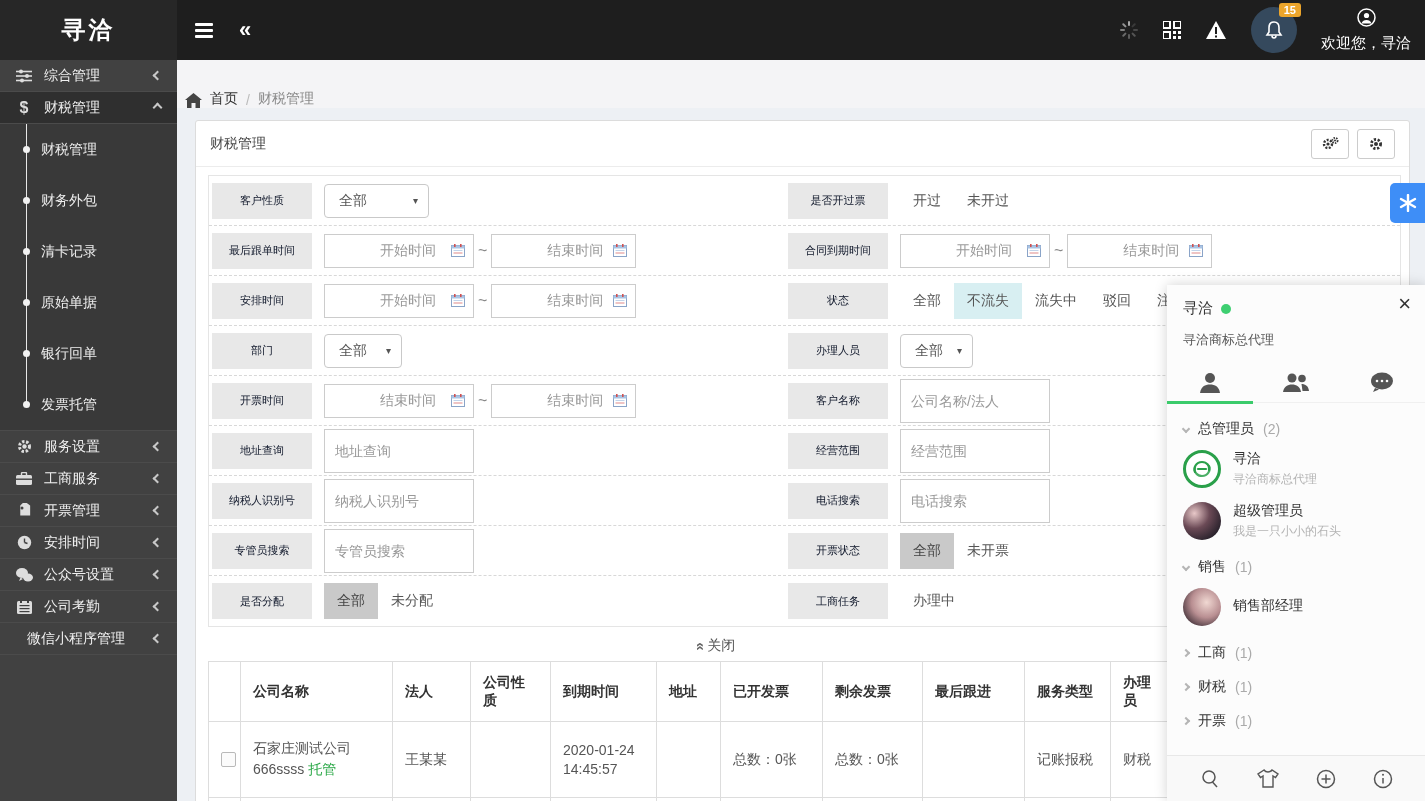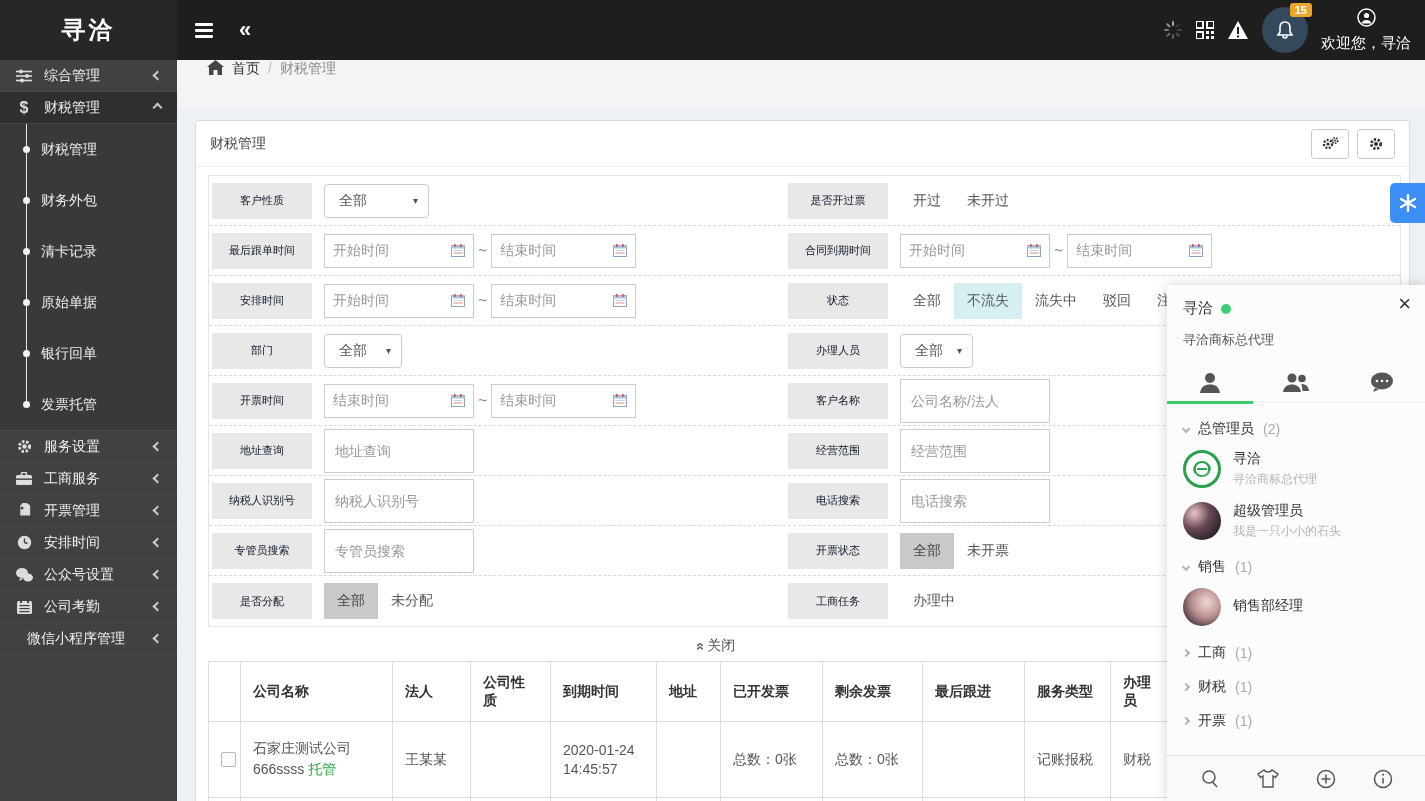--- a/index.html
+++ b/index.html
@@ -6,21 +6,21 @@
   html,body { width:1425px; height:801px; overflow:hidden; font-family:"Liberation Sans", sans-serif; background:#edf0f4; }
   .app { position:relative; width:1425px; height:801px; }
 
   
   .topbar { position:absolute; left:0; top:0; width:1425px; height:60px; background:#1e1e1e; display:flex; align-items:center; z-index:30; }
   .logo-area { width:177px; height:60px; background:#272727; color:#fff; font-size:24px; font-weight:bold; letter-spacing:3px; display:flex; align-items:center; justify-content:center; }
   .tb-left { display:flex; align-items:center; gap:26px; margin-left:18px; }
   .hamburger { display:flex; flex-direction:column; gap:3px; cursor:pointer; }
   .hamburger span { width:18px; height:3px; background:#fff; border-radius:1px; }
   .collapse-arrows { color:#fff; font-size:22px; font-weight:bold; line-height:1; cursor:pointer; }
-  .tb-right { position:absolute; right:14px; top:0; height:60px; display:flex; align-items:center; gap:13px; }
+  .tb-right { position:absolute; right:14px; top:0; height:60px; display:flex; align-items:center; gap:24px; }
   .tb-icon { display:flex; align-items:center; justify-content:center; }
   .bell-wrap { width:46px; height:46px; border-radius:50%; background:#35495d; display:flex; align-items:center; justify-content:center; position:relative; }
   .bell-badge { position:absolute; top:-4px; right:-4px; background:#eca52b; color:#fff; font-size:11px; font-weight:bold; padding:1px 5px; border-radius:3px; }
   .welcome { display:flex; align-items:center; gap:7px; color:#fff; font-size:15px;flex-direction:column; }
 
   
   .sidebar { position:absolute; left:0; top:60px; width:177px; height:741px; background:#414141; z-index:20; }
   .side-item { height:32px; display:flex; align-items:center; padding-left:14px; color:#f0f0f0; font-size:14px; border-bottom:1px solid #4b4b4b; cursor:pointer; position:relative; }
   .side-item .s-icon { width:20px; display:flex; justify-content:center; color:#ddd; font-size:15px; }
   .side-item .s-label { margin-left:10px; }
@@ -31,42 +31,42 @@
   .chev-down  { transform:rotate(225deg); }
   .chev-right { transform:rotate(135deg); }
   .side-item .chev { position:absolute; right:16px; }
   .submenu { background:#393939; position:relative; border-bottom:1px solid #4b4b4b; }
   .submenu .treeline { position:absolute; left:26px; top:0; bottom:24px; width:1px; background:#e8e8e8; }
   .sub-item { height:51px; display:flex; align-items:center; padding-left:41px; color:#eee; font-size:14px; position:relative; cursor:pointer; }
   .sub-item .dot { position:absolute; left:23px; width:7px; height:7px; border-radius:50%; background:#f2f2f2; }
 
   
   .main { position:absolute; left:177px; top:60px; width:1248px; height:741px; background:#edf0f4; }
-  .breadcrumb { height:48px; display:flex; align-items:flex-start; padding-left:30px; background:#f4f4f6; font-size:14px; color:#333; gap:8px; }
+  .breadcrumb { height:48px; display:flex; align-items:flex-end; padding-left:8px; background:#f4f4f6; font-size:14px; color:#333; gap:8px; }
   .breadcrumb .sep { color:#bbb; }
   .breadcrumb .cur { color:#888; }
 
   .panel { position:absolute; left:18px; top:60px; width:1215px; height:760px; background:#fff; border:1px solid #dcdcdc; border-radius:3px; }
   .panel-header { height:46px; border-bottom:1px solid #ececec; display:flex; align-items:center; padding:0 14px; }
   .panel-title { font-size:14px; color:#444; }
   .panel-tools { margin-left:auto; display:flex; gap:8px; }
   .tool-btn { width:38px; height:30px; background:#fff; border:1px solid #ccc; border-radius:3px; display:flex; align-items:center; justify-content:center; cursor:pointer; color:#333; }
 
   .filter-box { margin:8px 8px 0 12px; border:1px solid #e5e5e5; }
   .frow { display:flex; align-items:center; min-height:50px; border-bottom:1px dashed #d8d8d8; }
   .frow:last-child { border-bottom:none; }
   .fhalf { display:flex; align-items:center; }
   .fhalf.fl { width:579px; padding-left:3px; }
   .fhalf.fr { flex:1; }
   .flabel { width:100px; height:36px; background:#e8e8e8; color:#0f172a; font-size:11px; display:flex; align-items:center; justify-content:center; flex:none; }
   .fctl { margin-left:12px; display:flex; align-items:center;border-radius:7px; }
   .fselect { height:34px; background:#fff; border:1px solid #c9c9c9; border-radius:4px; display:flex; align-items:center; padding:0 10px 0 14px; font-size:14px; color:#555; cursor:pointer; }
   .fselect .caret { margin-left:auto; font-size:10px; color:#555; padding-left:14px; }
   .dinput { height:34px; border:1px solid #ccc; background:#fff; display:flex; align-items:center; padding:0 8px; font-size:14px; color:#999; }
-  .dinput .ph { flex:1; }
+  .dinput .ph { flex:1;margin-left:47px; }
   .tilde { margin:0 4px; color:#888; }
   .tinput { height:44px; width:150px; border:1px solid #ccc; background:#fff; font-size:14px; color:#555; padding:0 10px; font-family:"Liberation Sans", sans-serif; }
   .tinput::placeholder { color:#999; }
   .btn-group { display:flex; background:#fff; }
   .fbtn { padding:9px 13px; font-size:14px; color:#555; background:#fff; cursor:pointer; white-space:nowrap; }
   .fbtn.sel-gray { background:#c9c9c9; color:#444; }
   .fbtn.sel-cyan { background:#d8eff2; }
 
   .collapse-row { display:flex; align-items:center; justify-content:center; margin:10px 0 6px 0; width:1040px; color:#555; font-size:14px; cursor:pointer; gap:2px; }
   .collapse-chevs { display:inline-block; transform:rotate(90deg); font-size:15px; color:#666; font-weight:bold; }

